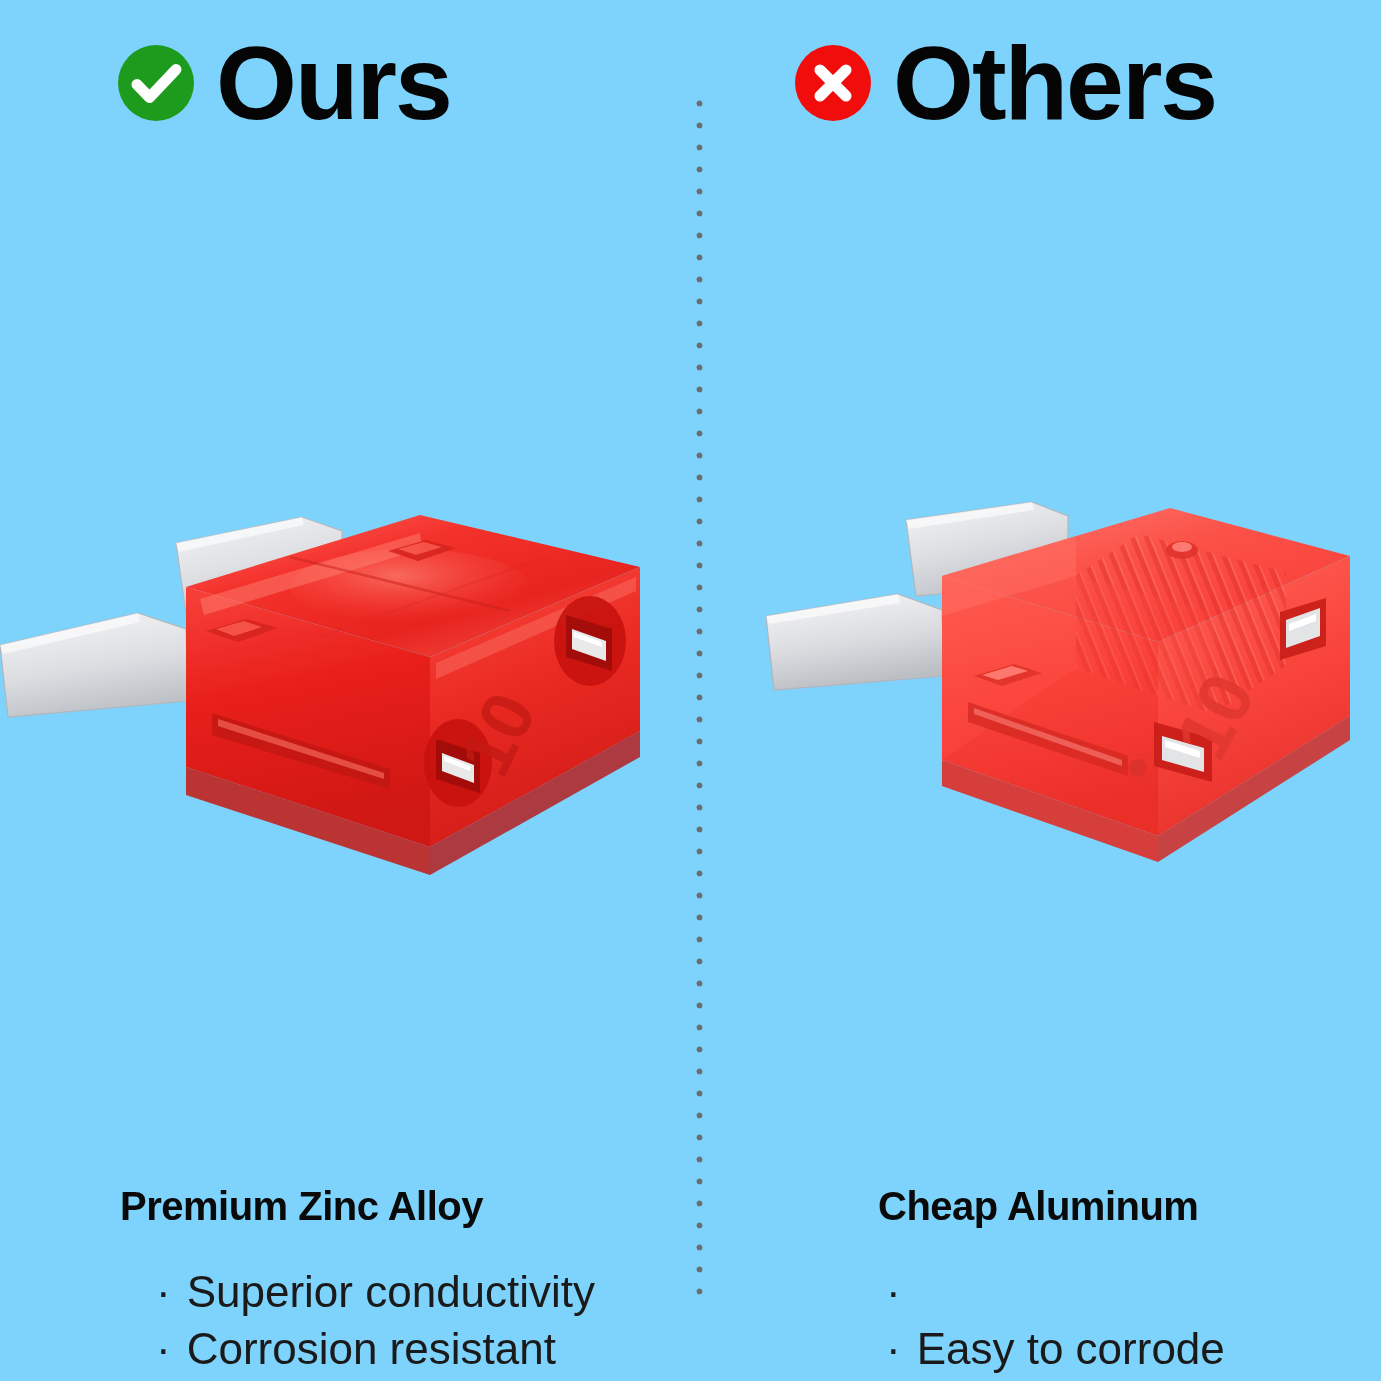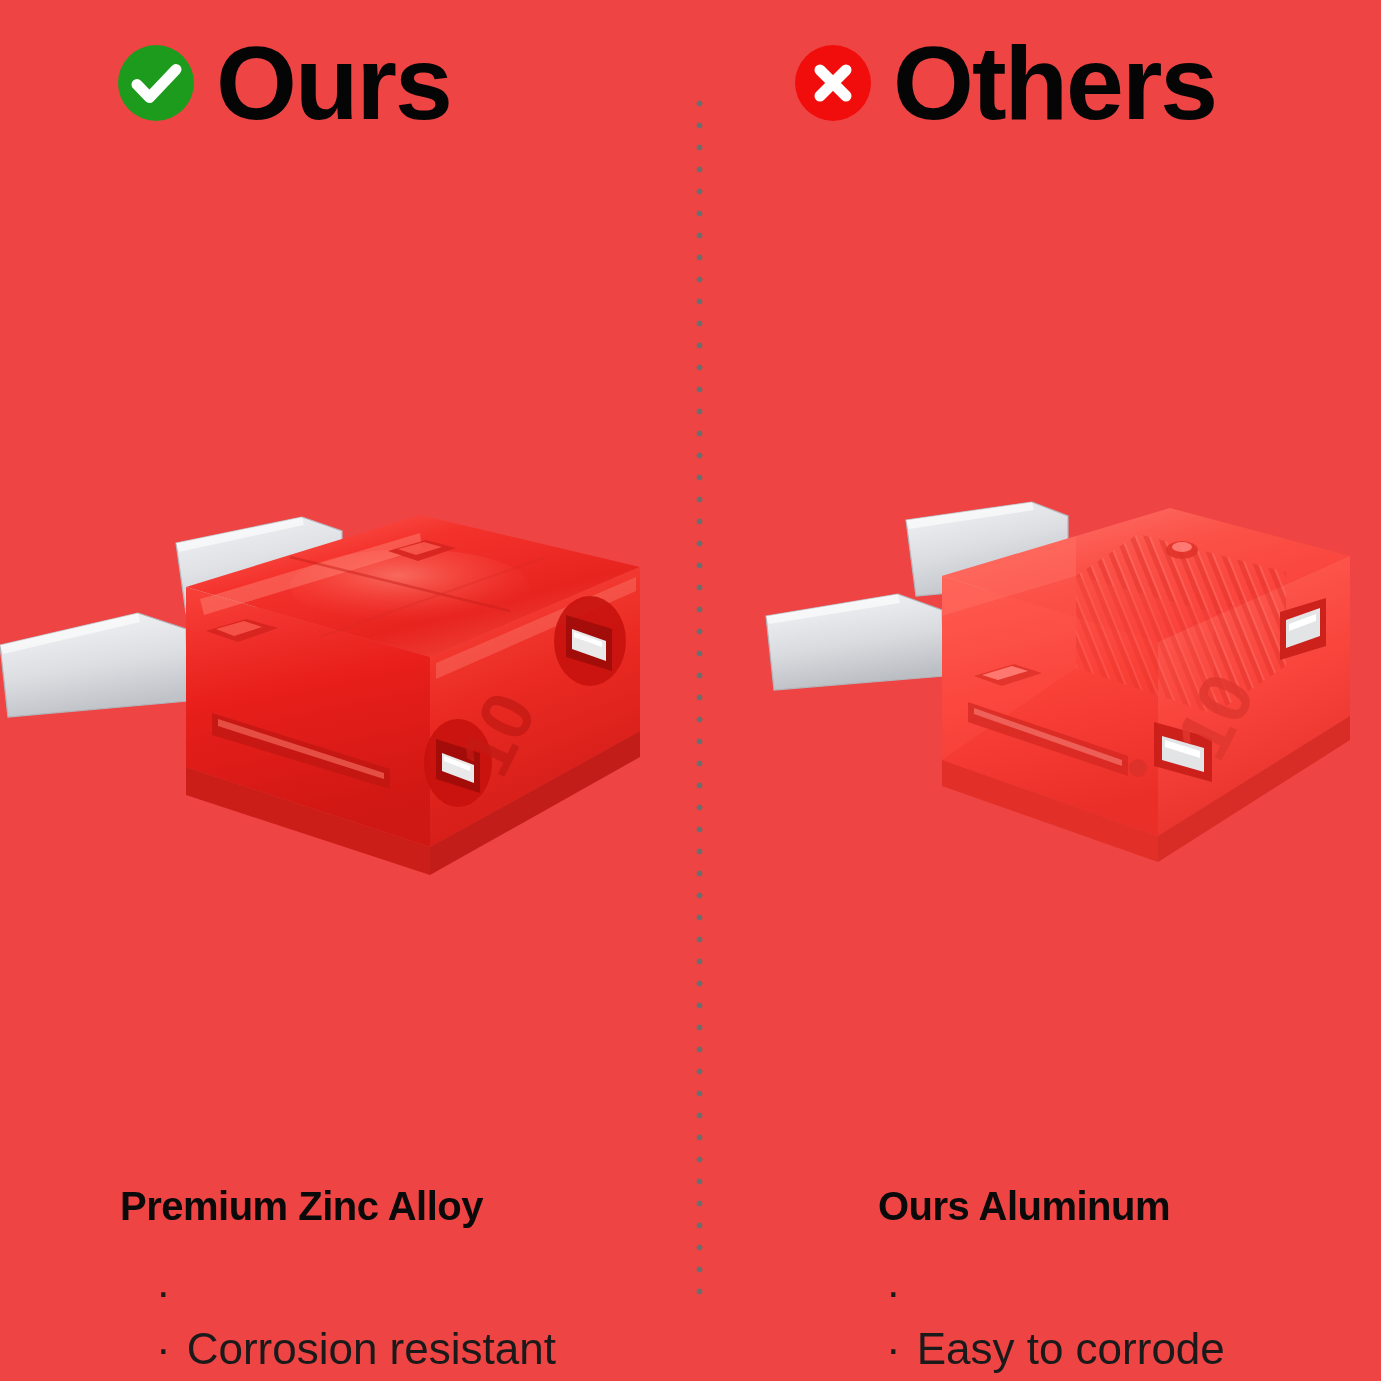--- a/index.html
+++ b/index.html
@@ -12,21 +12,21 @@
     height: 1381px;
     position: relative;
     overflow: hidden;
     font-family: "Liberation Sans", sans-serif;
     -webkit-font-smoothing: antialiased;
   }
 
   .stage {
     position: absolute;
     inset: 0;
-    background: #ef4444;
+    background: #7dd3fc;
     text-decoration: underline;
   }
 
   
   .divider {
     position: absolute;
     left: 696px;
     top: 100px;
     width: 7px;
     height: 1210px;
@@ -332,30 +332,31 @@
         <path d="M412 346 L604 226 L604 250 L412 372 Z" fill="#d42821" opacity="0.85"></path>
       </svg>
     </div>
   </div>
 
   <div class="caption left">
     <div class="caption-title">Premium Zinc Alloy</div>
     <ul class="bullets">
       <li>
         <span class="bullet-dot">·</span>
+        <span>Superior conductivity</span>
       </li>
       <li>
         <span class="bullet-dot">·</span>
         <span>Corrosion resistant</span>
       </li>
     </ul>
   </div>
 
   <div class="caption right">
-    <div class="caption-title">Ours Aluminum</div>
+    <div class="caption-title">Cheap Aluminum</div>
     <ul class="bullets">
       <li>
         <span class="bullet-dot">·</span>
       </li>
       <li>
         <span class="bullet-dot">·</span>
         <span>Easy to corrode</span>
       </li>
     </ul>
   </div>

